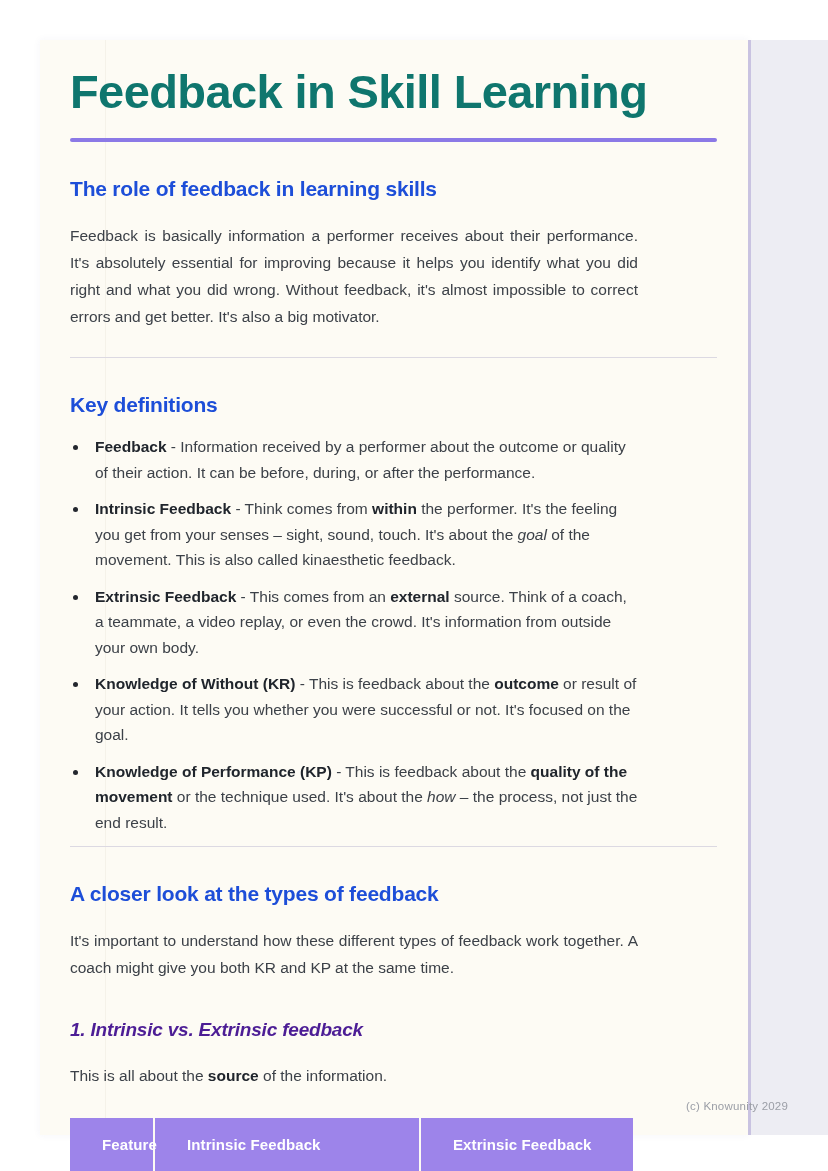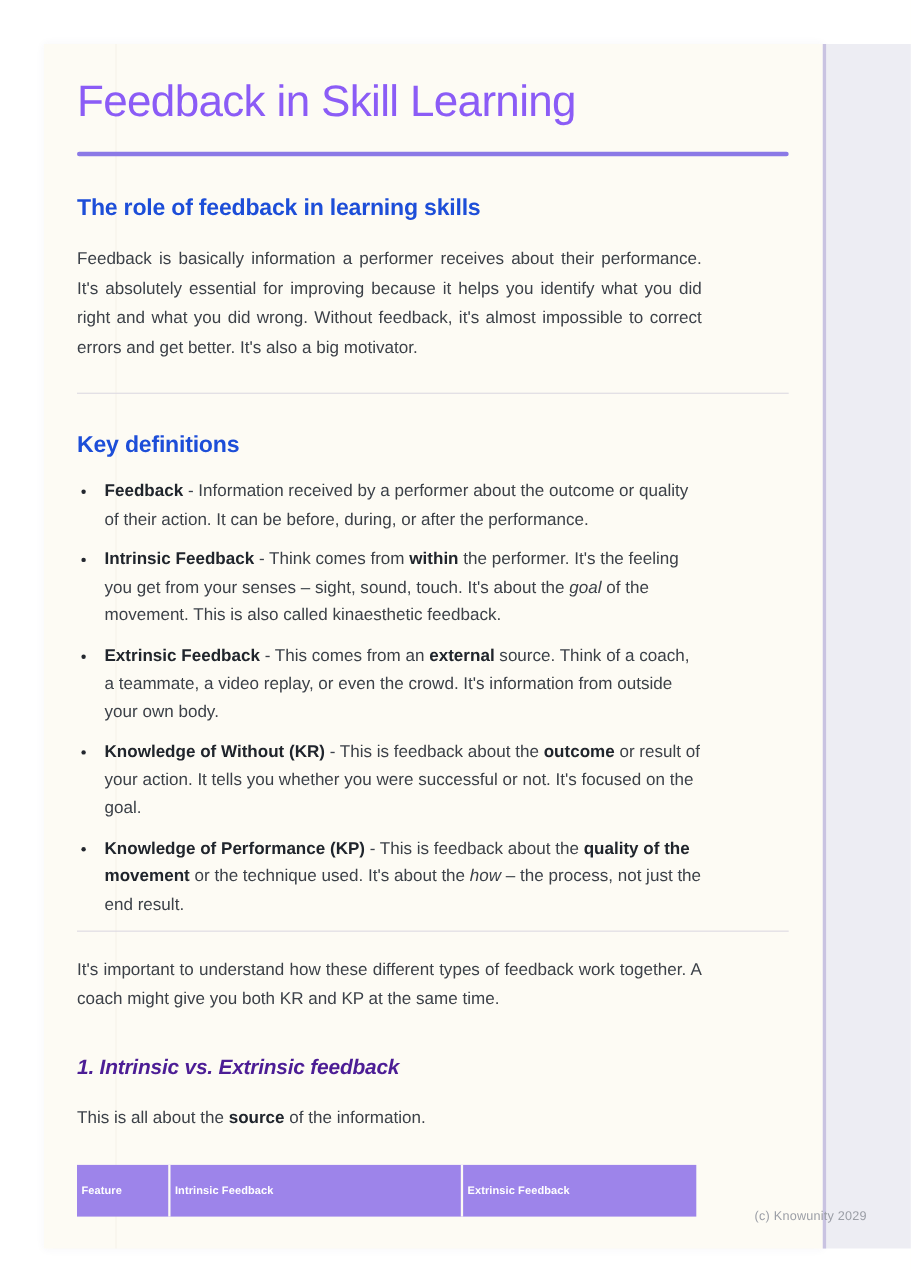--- a/index.html
+++ b/index.html
@@ -40,25 +40,25 @@
   }
 
   .page-inner {
     position: relative;
     margin-left: 30px;
     width: 647px;
   }
 
   .doc-title {
     margin: 30px 0 0 0;
-    font-size: 40px;
+    font-size: 47px;
     line-height: 44px;
-    font-weight: normal;
+    font-weight: bold;
     letter-spacing: -0.6px;
-    color: #8b5cf6;
+    color: #0f766e;
   }
   .title-rule {
     margin: 24px 0 0 0;
     height: 4px;
     width: 100%;
     background: #8b79e6;
     border: none;
     border-radius: 2px;
   }
 
@@ -119,24 +119,24 @@
   table.cmp {
     margin: 29px 0 0 0;
     border-collapse: separate;
     border-spacing: 0;
     width: 563px;
     table-layout: fixed;
   }
   table.cmp th {
     background: #9d84ea;
     color: #ffffff;
-    font-size: 10px;
+    font-size: 15px;
     font-weight: bold;
     text-align: left;
-    padding: 18px 4px;
+    padding: 18px 32px;
     letter-spacing: 0.1px;
   }
   table.cmp th + th { border-left: 2px solid #fdfbf4; }
   .col-feature { width: 83px; }
   .col-intrinsic { width: 266px; }
   .col-extrinsic { width: 214px; }
 
   .watermark {
     position: absolute;
     left: 686px; top: 1100px;
@@ -170,20 +170,21 @@
       <ul class="defs">
         <li><span class="seg-bold">Feedback</span><span> - Information received by a performer about the outcome or quality of their action. It can be before, during, or after the performance.</span></li>
         <li><span class="seg-bold">Intrinsic Feedback</span><span> - Think comes from </span><span class="seg-bold">within</span><span> the performer. It's the feeling you get from your senses – sight, sound, touch. It's about the </span><span class="seg-italic">goal</span><span> of the movement. This is also called kinaesthetic feedback.</span></li>
         <li><span class="seg-bold">Extrinsic Feedback</span><span> - This comes from an </span><span class="seg-bold">external</span><span> source. Think of a coach, a teammate, a video replay, or even the crowd. It's information from outside your own body.</span></li>
         <li><span class="seg-bold">Knowledge of Without (KR)</span><span> - This is feedback about the </span><span class="seg-bold">outcome</span><span> or result of your action. It tells you whether you were successful or not. It's focused on the goal.</span></li>
         <li><span class="seg-bold">Knowledge of Performance (KP)</span><span> - This is feedback about the </span><span class="seg-bold">quality of the movement</span><span> or the technique used. It's about the </span><span class="seg-italic">how</span><span> – the process, not just the end result.</span></li>
       </ul>
 
       <hr class="divider tight">
 
+      <h2 class="h2">A closer look at the types of feedback</h2>
 
       <p class="body-p">It's important to understand how these different types of feedback work together. A coach might give you both KR and KP at the same time.</p>
 
       <h3 class="h3">1. Intrinsic vs. Extrinsic feedback</h3>
 
       <p class="body-p no-justify"><span>This is all about the </span><span class="seg-bold">source</span><span> of the information.</span></p>
 
       <table class="cmp">
         <colgroup>
           <col class="col-feature">

